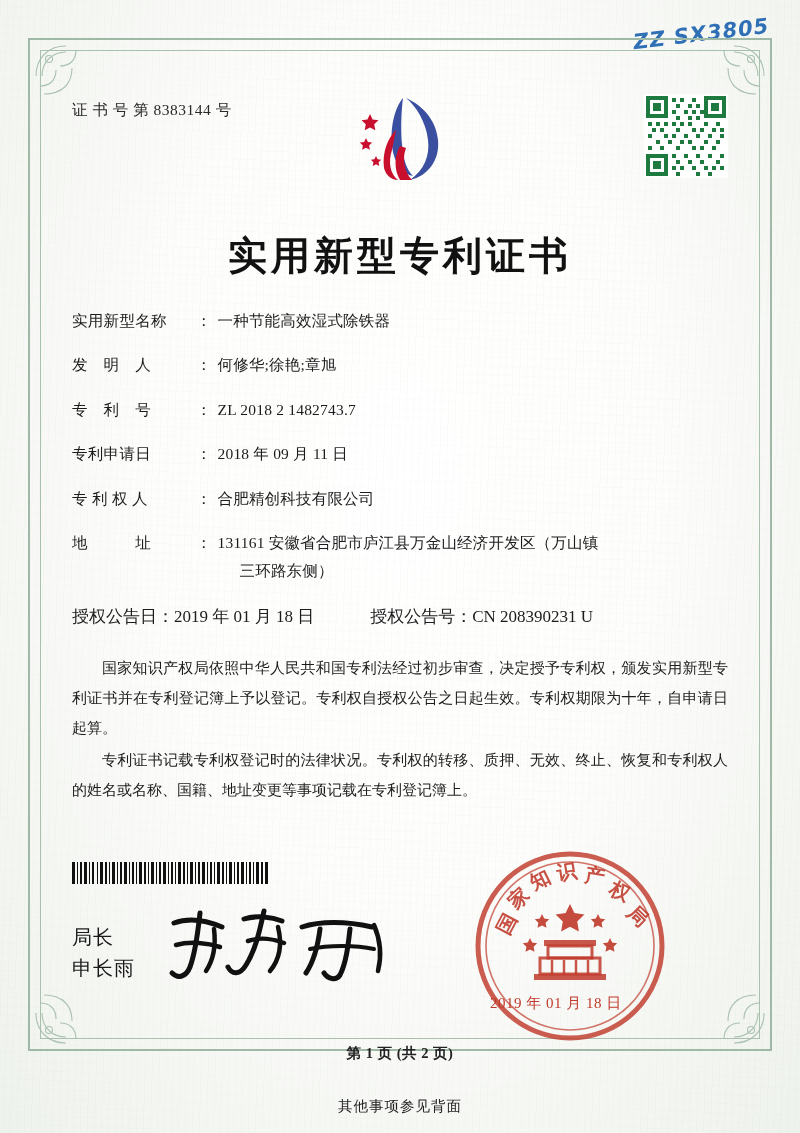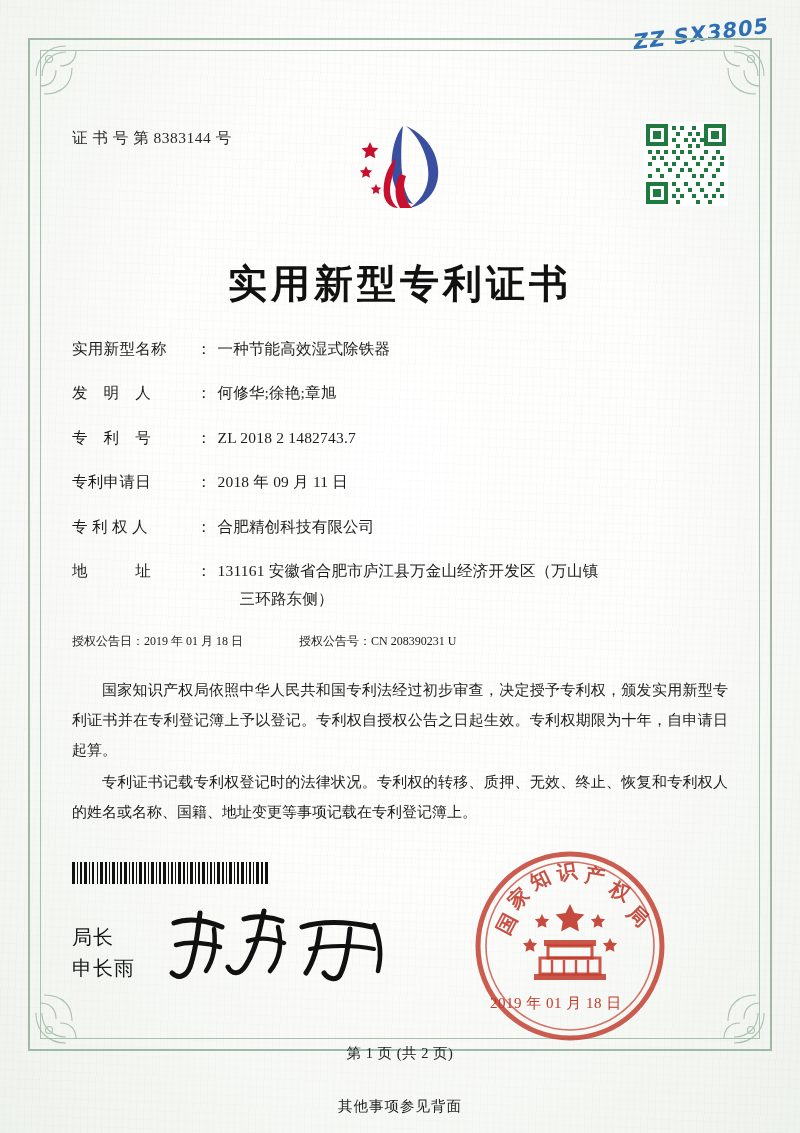--- a/index.html
+++ b/index.html
@@ -78,21 +78,21 @@
   .corner svg { display:block; }
   .c-tl { left: 32px; top: 42px; }
   .c-tr { right: 32px; top: 42px; transform: scaleX(-1); }
   .c-bl { left: 32px; bottom: 86px; transform: scaleY(-1); }
   .c-br { right: 32px; bottom: 86px; transform: scale(-1,-1); }
 
   .content {
     position: absolute;
     left: 72px;
     right: 72px;
-    top: 102px;
+    top: 74px;
   }
 
   .cert-no {
     font-family: "Liberation Serif", serif;
     font-size: 15.5px;
     letter-spacing: .5px;
     color: #2a2a2a;
     margin-top: 26px;
   }
 
@@ -151,21 +151,21 @@
   .field-value .second-line {
     display: block;
     margin-top: 9px;
     margin-left: 22px;
   }
 
   .row-inline {
     display: flex;
     align-items: flex-end;
     margin-bottom: 22px;
-    font-size: 12px;
+    font-size: 17px;
   }
   .row-inline .seg-label { white-space: nowrap; }
   .row-inline .seg-value { white-space: nowrap; }
   .row-inline .gap { width: 56px; flex: 0 0 56px; }
 
   .paragraphs {
     margin-top: 26px;
     font-size: 15px;
     line-height: 2.0;
     text-align: justify;
@@ -221,20 +221,21 @@
 
   .page-num {
     position: absolute;
     left: 0;
     right: 0;
     top: 1044px;
     text-align: center;
     font-size: 14.5px;
     color: #222;
     letter-spacing: .5px;
+    font-weight: bold;
   }
 
   .footer-note {
     position: absolute;
     left: 0;
     right: 0;
     top: 1097px;
     text-align: center;
     font-size: 14.5px;
     color: #222;

